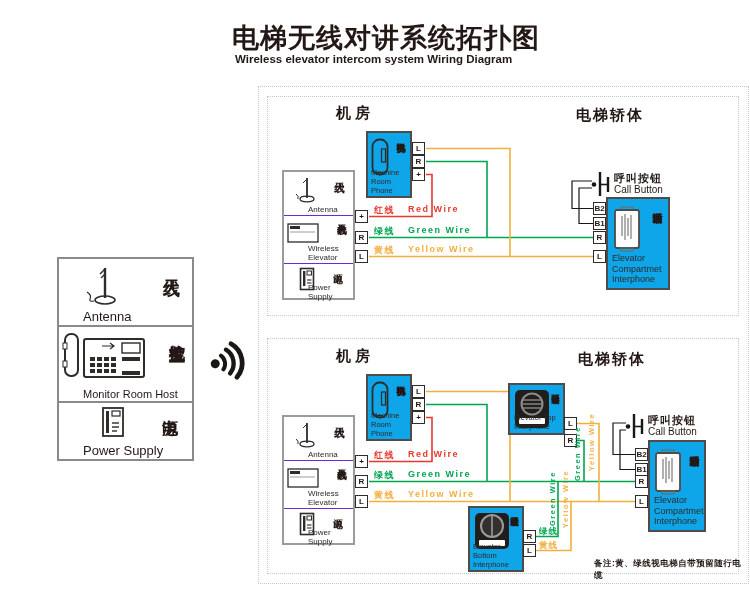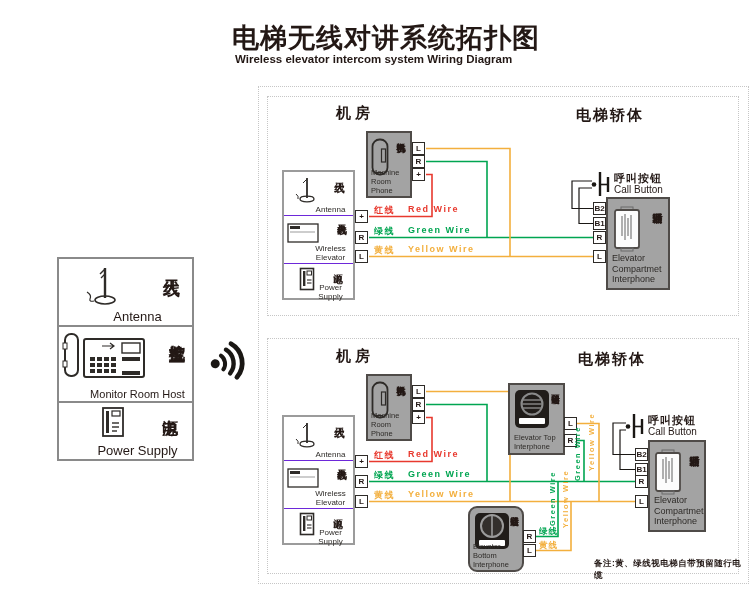--- a/index.html
+++ b/index.html
@@ -7,39 +7,39 @@
           font-family:"Liberation Sans","DejaVu Sans",sans-serif;color:#231815;}
   .abs{position:absolute;}
   .b{font-weight:bold;}
   
   .vtext{writing-mode:vertical-rl;text-orientation:upright;line-height:1.12;font-weight:bold;}
   .vwrap{writing-mode:vertical-rl;text-orientation:upright;line-height:1.2;font-weight:bold;}
   
   .dashbox{position:absolute;border:1px dotted #c6c6c6;z-index:0;}
   
   .graybox{position:absolute;border:2px solid #9b9b9b;background:#fff;box-sizing:border-box;z-index:2;}
-  .darkbox{position:absolute;border:2px solid #4f4b48;background:#a3a3a3;box-sizing:border-box;z-index:2;}
+  .darkbox{position:absolute;border:2px solid #4f4b48;background:#0ea5e9;box-sizing:border-box;z-index:2;}
   .equip-row{position:relative;width:100%;}
   .sep{border-top:1px solid #6d28d9;}
   .sep2{border-top:2px solid #8a8a8a;}
   
   .term{position:absolute;width:13px;height:13px;border:1.5px solid #2e2b28;background:#fff;
         box-sizing:border-box;font-size:8px;font-weight:bold;display:flex;align-items:center;
         justify-content:center;z-index:3;letter-spacing:0;}
   
   .wlabel{position:absolute;display:flex;gap:13px;font-size:9px;font-weight:bold;letter-spacing:1.5px;z-index:4;white-space:nowrap;}
   .wl-red{color:#e8392e;}
   .wl-green{color:#00a551;}
   .wl-yellow{color:#f3af3d;}
   .vlabel{position:absolute;font-size:7.5px;font-weight:bold;letter-spacing:1.5px;white-space:nowrap;
           transform:rotate(-90deg);transform-origin:0 0;z-index:4;}
   .wires{position:absolute;left:0;top:0;z-index:1;pointer-events:none;}
   .en-s{font-size:8px;color:#2e2b28;}
   .en-xs{font-size:7.5px;color:#2e2b28;line-height:1.2;}
-  .center-x{left:0;right:0;text-align:center;margin-left:24px;}
+  .center-x{left:0;right:0;margin-left:24px;}
 </style>
 </head>
 <body>
 
 <div class="canvas">
 
   <div class="abs b" style="left:235px;top:53px;font-size:11.5px;">Wireless elevator intercom system Wiring Diagram</div>
   <div class="abs b" style="left:232px;top:20px;font-size:27px;letter-spacing:1px;">电梯无线对讲系统拓扑图</div>
 
 
@@ -305,21 +305,21 @@
   </div>
   <div class="wlabel wl-green" style="left:374px;top:469px;">
     <span>绿线</span>
       <span>Green Wire</span>
   </div>
   <div class="wlabel wl-yellow" style="left:374px;top:489px;">
     <span>黄线</span>
       <span>Yellow Wire</span>
   </div>
 
-  <div class="darkbox" style="left:508px;top:383px;width:57px;height:72px;">
+  <div class="darkbox" style="left:508px;top:383px;width:57px;height:52px;">
     <svg class="abs" style="left:4px;top:4px;" width="36" height="40" viewBox="0 0 36 40">
       <rect x="1" y="1" width="34" height="38" rx="5" fill="#211d1a"></rect>
       <circle cx="18" cy="15" r="10.5" fill="none" stroke="#8a8a8a" stroke-width="2"></circle>
       <line x1="9" y1="11" x2="27" y2="11" stroke="#8a8a8a" stroke-width="1.4"></line>
       <line x1="8" y1="15" x2="28" y2="15" stroke="#8a8a8a" stroke-width="1.4"></line>
       <line x1="9" y1="19" x2="27" y2="19" stroke="#8a8a8a" stroke-width="1.4"></line>
       <rect x="5" y="29" width="26" height="6" rx="1" fill="#ffffff"></rect>
     </svg>
     <div class="vtext abs" style="right:3px;top:3px;font-size:8.5px;">轿顶通话器</div>
     <div class="abs en-xs" style="left:4px;bottom:2px;">
@@ -353,21 +353,21 @@
       <div>Elevator</div>
       <div>Compartmet</div>
       <div>Interphone</div>
     </div>
   </div>
   <div class="term" style="left:635px;top:448px;">B2</div>
   <div class="term" style="left:635px;top:463px;">B1</div>
   <div class="term" style="left:635px;top:475px;">R</div>
   <div class="term" style="left:635px;top:495px;">L</div>
 
-  <div class="darkbox" style="left:468px;top:506px;width:56px;height:66px;border-radius:9px;">
+  <div class="darkbox" style="left:468px;top:506px;width:56px;height:66px;">
     <svg class="abs" style="left:4px;top:4px;" width="36" height="38" viewBox="0 0 36 38">
       <rect x="1" y="1" width="34" height="36" rx="5" fill="#211d1a"></rect>
       <circle cx="18" cy="14" r="11" fill="#332f2c" stroke="#9b9b9b" stroke-width="2"></circle>
       <line x1="18" y1="3" x2="18" y2="25" stroke="#9b9b9b" stroke-width="1.6"></line>
       <rect x="5" y="28" width="26" height="6" rx="1" fill="#ffffff"></rect>
     </svg>
     <div class="vtext abs" style="right:3px;top:2px;font-size:8.5px;">轿底通话器</div>
     <div class="abs en-xs" style="left:3px;bottom:1px;">
       <div>Elevator Bottom</div>
       <div>Interphone</div>

